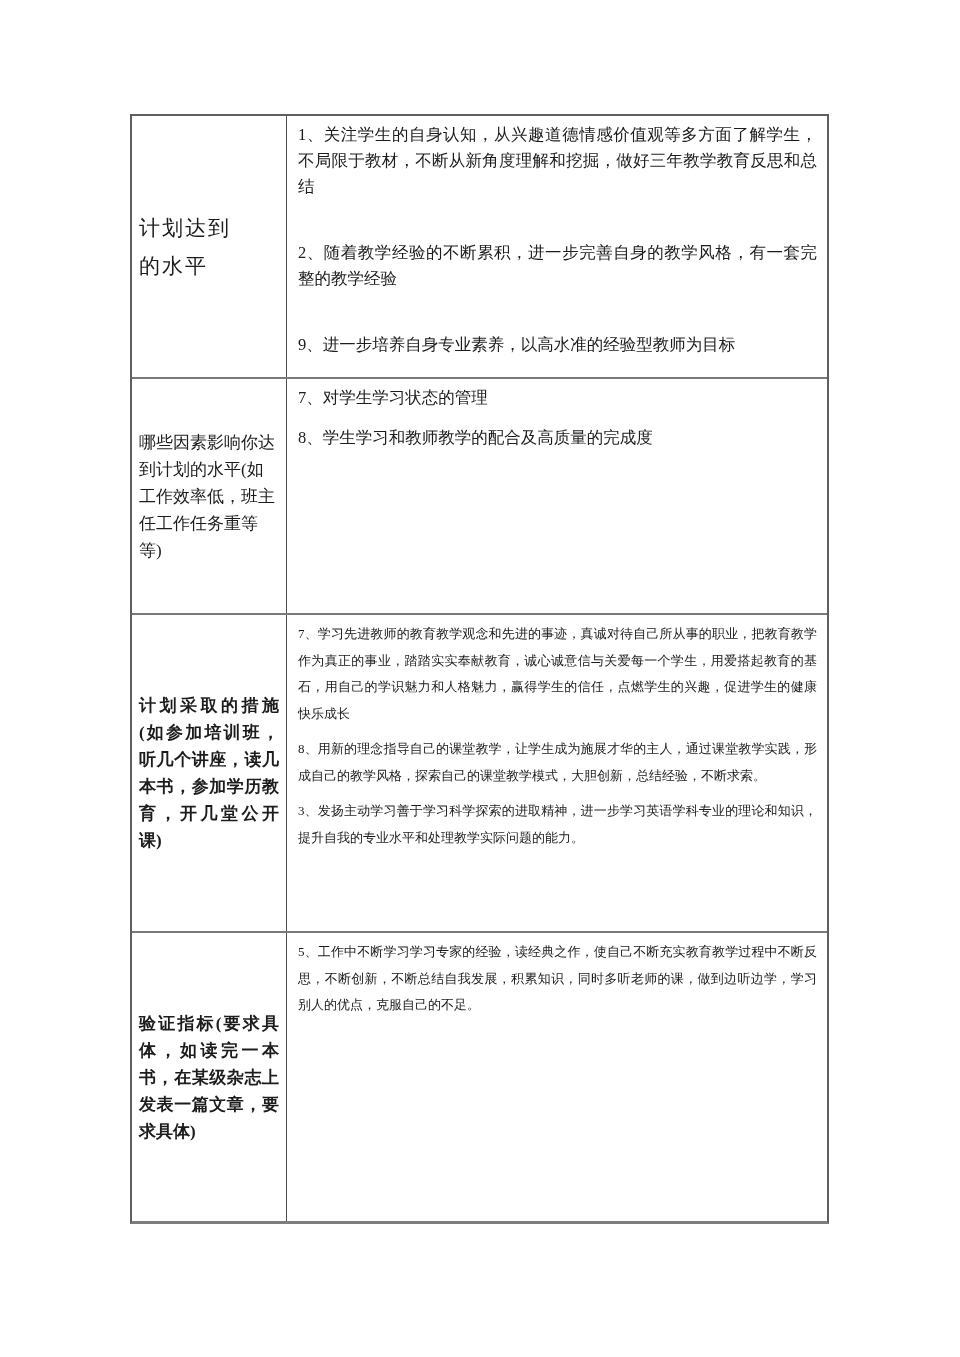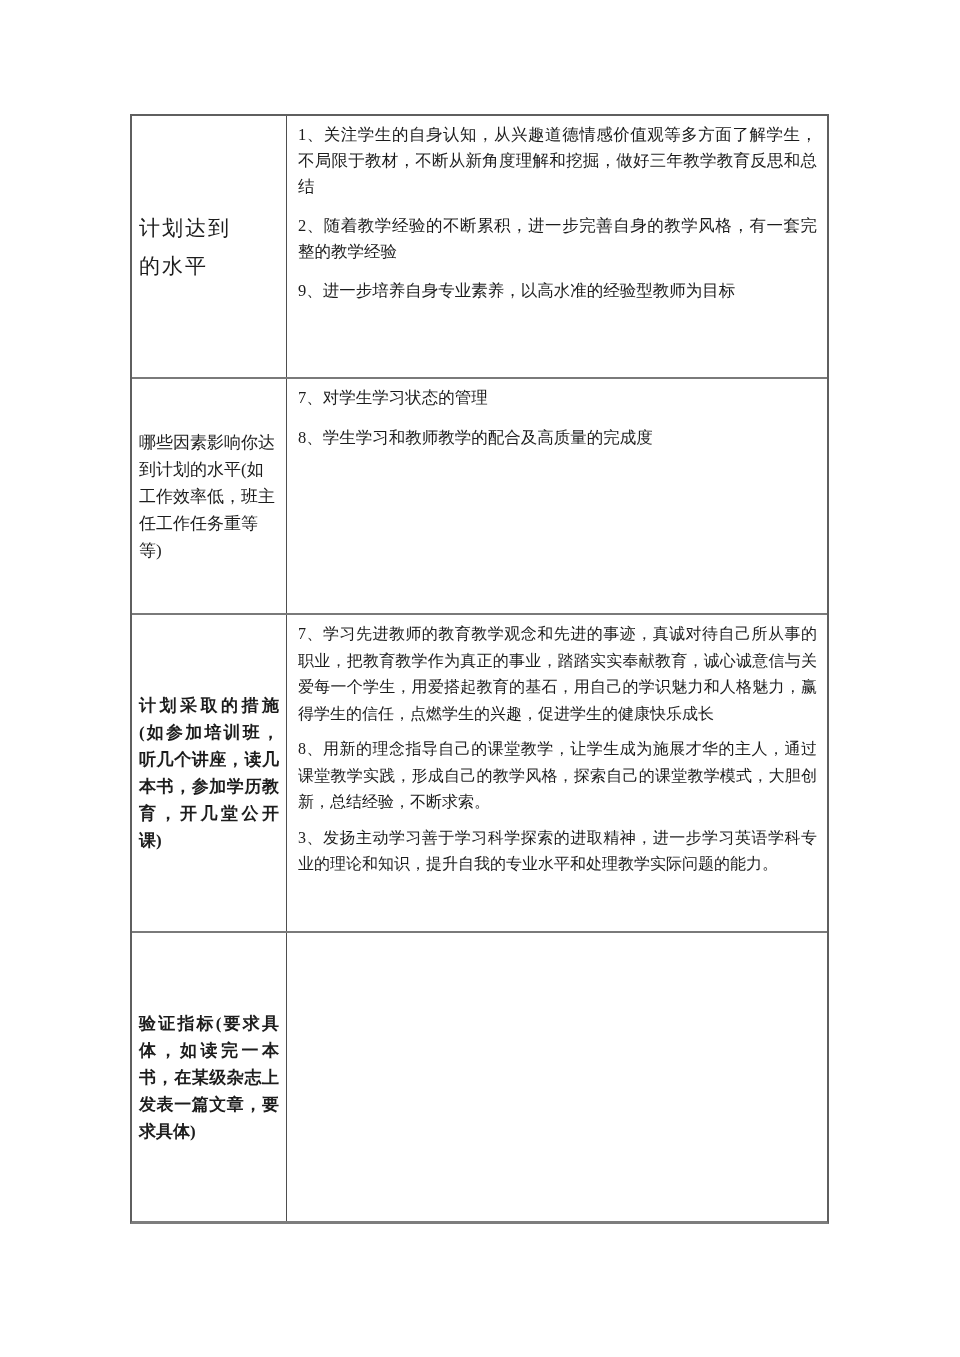--- a/index.html
+++ b/index.html
@@ -66,34 +66,34 @@
   }
   .content-cell {
     flex: 1 1 auto;
     box-sizing: border-box;
     padding: 6px 10px 6px 11px;
     overflow: hidden;
   }
   .r1 .content-cell {
     display: flex;
     flex-direction: column;
-    justify-content: flex-start;
+    justify-content: space-between;
   }
   .content-cell p {
     margin: 0 0 12px 0;
     font-size: 16.5px;
     line-height: 26px;
     text-align: justify;
     text-justify: inter-ideograph;
   }
   .content-cell p:last-child { margin-bottom: 0; }
   .r1 .content-cell p { margin-bottom: 13px; }
   .r2 .content-cell p { margin-bottom: 14px; text-align: left; }
   .r3 .content-cell p, .r4 .content-cell p {
-    font-size: 16px;
+    font-size: 13px;
     line-height: 26.5px;
     margin-bottom: 9px;
   }
 </style>
 </head>
 <body>
 
 <div class="page">
   <div class="plan-table">
 
@@ -128,17 +128,18 @@
         <p>8、用新的理念指导自己的课堂教学，让学生成为施展才华的主人，通过课堂教学实践，形成自己的教学风格，探索自己的课堂教学模式，大胆创新，总结经验，不断求索。</p>
         <p>3、发扬主动学习善于学习科学探索的进取精神，进一步学习英语学科专业的理论和知识，提升自我的专业水平和处理教学实际问题的能力。</p>
       </div>
     </div>
 
     <div class="row r4">
       <div class="label-cell">
         <div class="label-text">验证指标(要求具体，如读完一本书，在某级杂志上发表一篇文章，要求具体)</div>
       </div>
       <div class="content-cell">
+        <p>5、工作中不断学习学习专家的经验，读经典之作，使自己不断充实教育教学过程中不断反思，不断创新，不断总结自我发展，积累知识，同时多听老师的课，做到边听边学，学习别人的优点，克服自己的不足。</p>
       </div>
     </div>
 
   </div>
 </div>
 
 </body></html>

